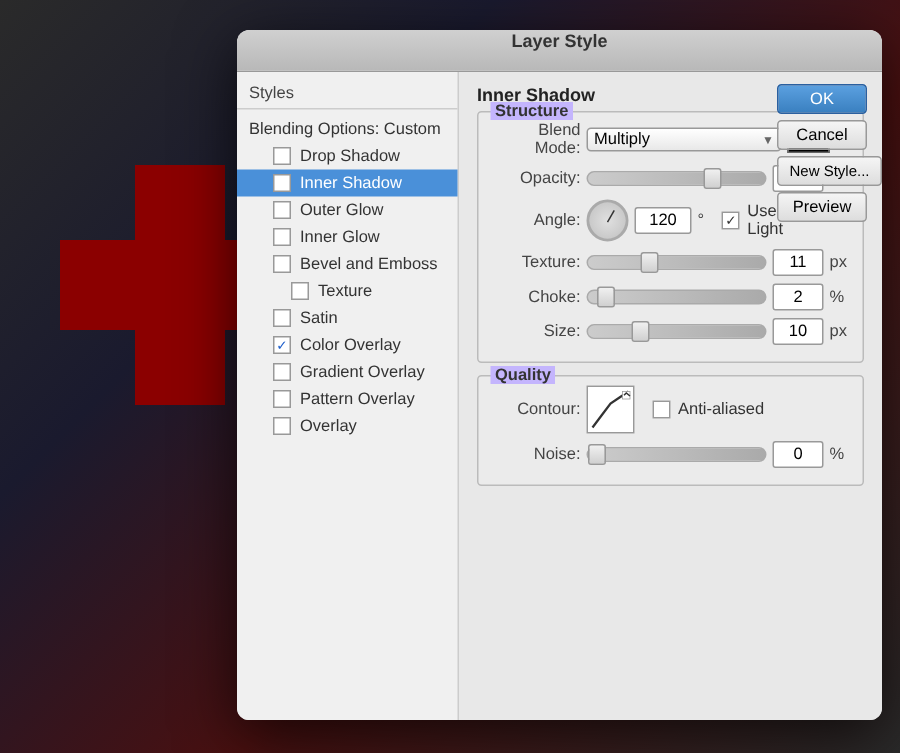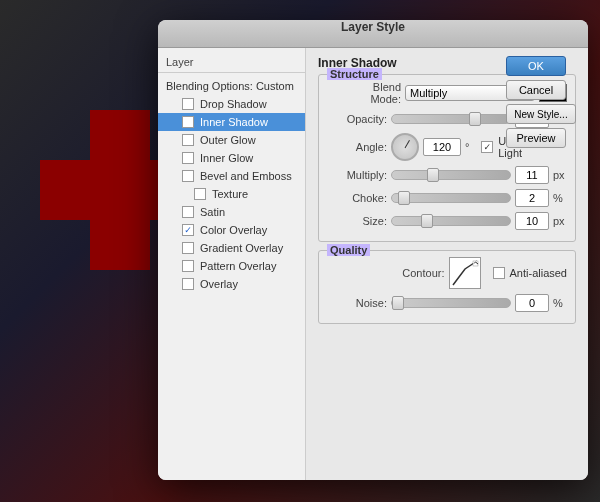--- a/index.html
+++ b/index.html
@@ -167,21 +167,20 @@
       font-size: 11px;
       font-weight: bold;
       color: #333;
     }
 
     .row {
       display: flex;
       align-items: center;
       margin-bottom: 5px;
       gap: 4px;
-      justify-content: flex-end;
     }
 
     .row-label {
       width: 60px;
       text-align: right;
       color: #444;
       font-size: 11px;
       flex-shrink: 0;
     }
 
@@ -323,21 +322,21 @@
 <div class="cross-h"></div>
 <div class="cross-v"></div>
 
 <div class="dialog">
   <div class="dialog-titlebar">
     <span class="dialog-title">Layer Style</span>
   </div>
   <div class="dialog-body">
 
     <div class="left-panel">
-      <div class="left-panel-header">Layer</div>
+      <div class="left-panel-header">Styles</div>
       <div class="divider-line"></div>
 
       <div class="menu-item" style="padding-left:8px;">
         <span>Blending Options: Custom</span>
       </div>
       <div class="menu-item">
         <span class="checkbox-box"></span>
         <span>Drop Shadow</span>
       </div>
       <div class="menu-item selected">
@@ -413,21 +412,21 @@
           </div>
           <input class="value-input" type="text" value="120" style="width: 38px;">
           <span class="unit-label">°</span>
           <label class="checkbox-label">
             <span class="checkbox-box checked"></span>
             <span>Use Global Light</span>
           </label>
         </div>
 
         <div class="row">
-          <span class="row-label">Multiply:</span>
+          <span class="row-label">Texture:</span>
           <div class="slider-container">
             <div class="slider-thumb" style="left: calc(35% - 6px);"></div>
           </div>
           <input class="value-input" type="text" value="11" style="">
           <span class="unit-label">px</span>
         </div>
 
         <div class="row">
           <span class="row-label">Choke:</span>
           <div class="slider-container">
@@ -468,21 +467,21 @@
         <div class="row">
           <span class="row-label">Noise:</span>
           <div class="slider-container">
             <div class="slider-thumb" style="left: 0px;"></div>
           </div>
           <input class="value-input" type="text" value="0" style="">
           <span class="unit-label">%</span>
         </div>
       </div>
 
-      <div style="position:absolute; right:12px; top:36px; display:flex; flex-direction:column; gap:4px;">
+      <div style="position:absolute; right:0; top:36px; display:flex; flex-direction:column; gap:4px;">
         <div class="btn btn-blue">OK</div>
         <div class="btn">Cancel</div>
         <div class="btn" style="width:70px;font-size:10px;">New Style...</div>
         <div class="btn">Preview</div>
       </div>
     </div>
 
   </div>
 </div>
 

